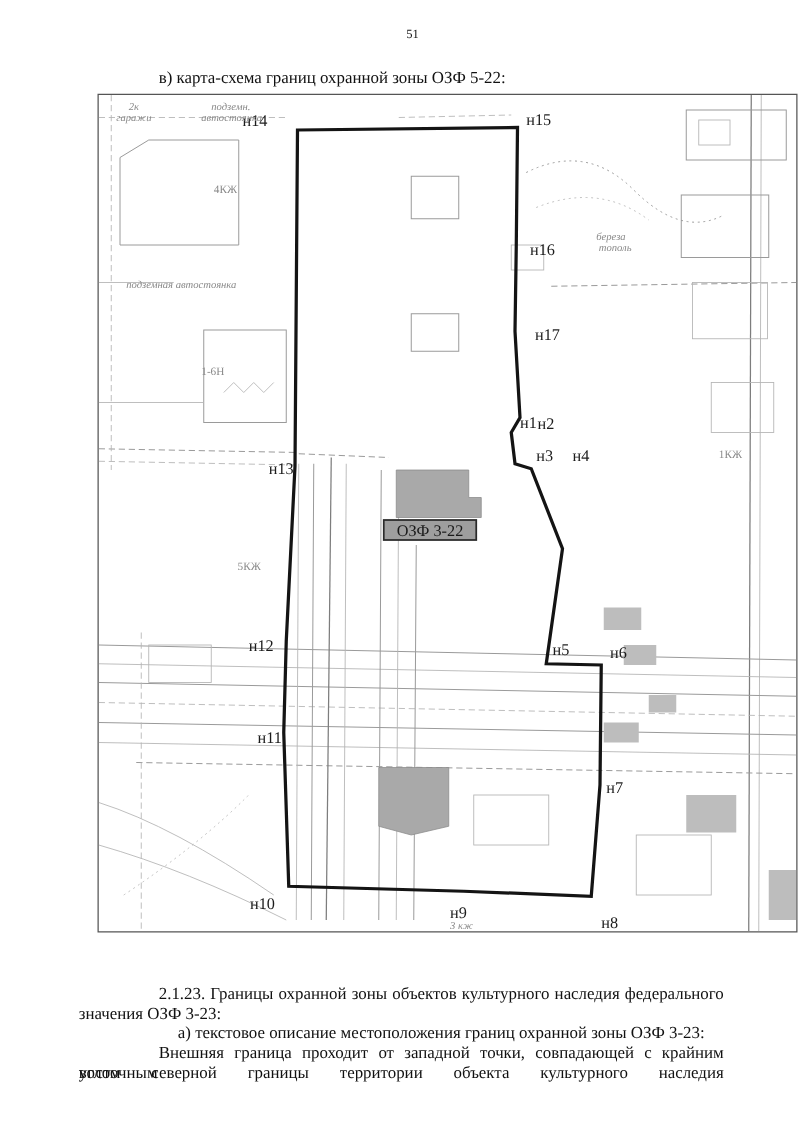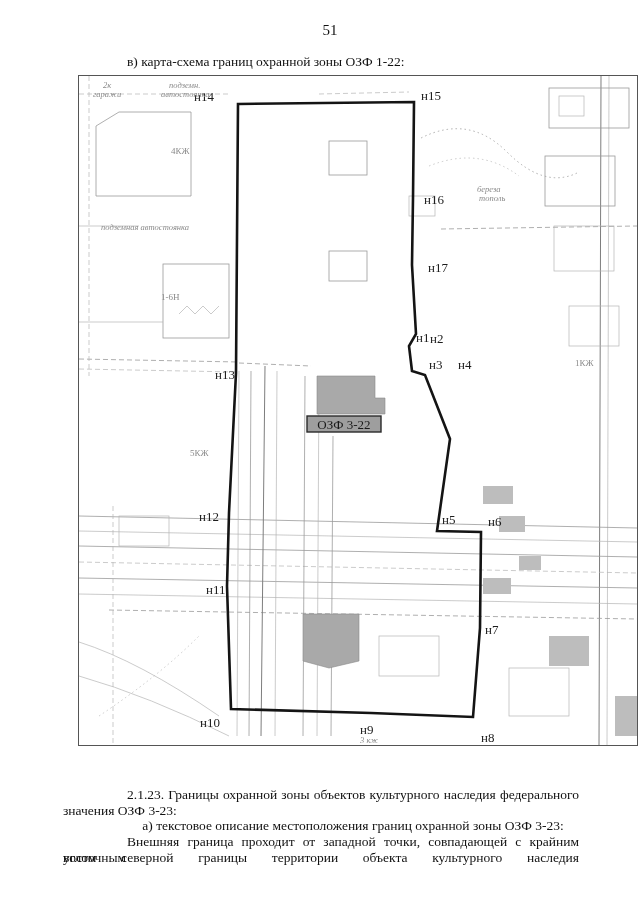--- a/index.html
+++ b/index.html
@@ -4,21 +4,21 @@
 <style>
   * { margin:0; padding:0; box-sizing:border-box; }
   html,body { background:#e8e8e8; }
   .page {
     position:relative; width:640px; height:905px; background:#ffffff;
     font-family:"Liberation Serif", serif; color:#111; overflow:hidden;
     margin:0 auto;
   }
   .page-number {
     position:absolute; top:22px; left:0; width:640px;
-    text-align:center; font-size:15px;padding-left:20px;
+    text-align:center; font-size:10px;padding-left:20px;
   }
   .txt { position:absolute; left:63px; width:516px; font-size:13.5px; line-height:15.8px; }
   .indent { text-indent:64px; }
   .jl { text-align:justify; text-align-last:justify; }
   .map-frame {
     position:absolute; top:75px; left:78px; width:560px; height:671px;
     border:1px solid #555; background:#fff;
   }
   svg { display:block; }
   .det  { stroke:#9a9a9a; stroke-width:0.8; fill:none; }
@@ -35,21 +35,21 @@
   .zonebox { fill:#9e9e9e; stroke:#2a2a2a; stroke-width:1.4; }
   .zonetxt { font-family:"Liberation Serif",serif; font-size:13px; fill:#1a1a1a; }
 </style>
 </head>
 <body>
 
 <div class="page">
 
   <div class="page-number">51</div>
 
-  <p class="txt indent" style="top:54px;">в) карта-схема границ охранной зоны ОЗФ 1-22:</p>
+  <p class="txt indent" style="top:54px;">в) карта-схема границ охранной зоны ОЗФ 5-22:</p>
 
   <div class="map-frame">
     <svg width="558" height="669" viewBox="0 0 558 669">
 
       <g>
         <line class="detd" x1="522" y1="0" x2="520" y2="669"></line>
         <line class="detl" x1="530" y1="0" x2="528" y2="669"></line>
         <line class="det dash" x1="0" y1="283" x2="160" y2="286"></line>
         <line class="detl dash" x1="0" y1="293" x2="158" y2="296"></line>
         <line class="det dash" x1="160" y1="287" x2="232" y2="290"></line>

